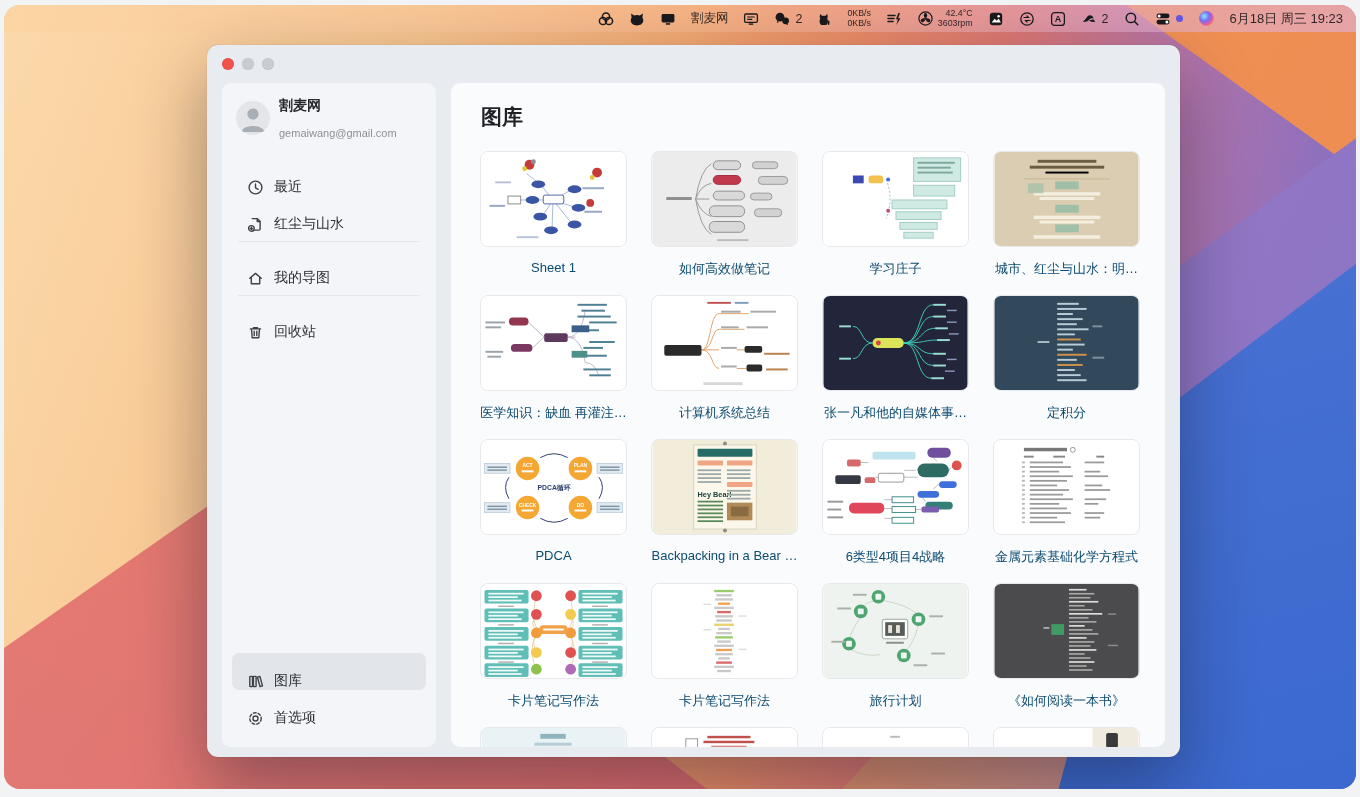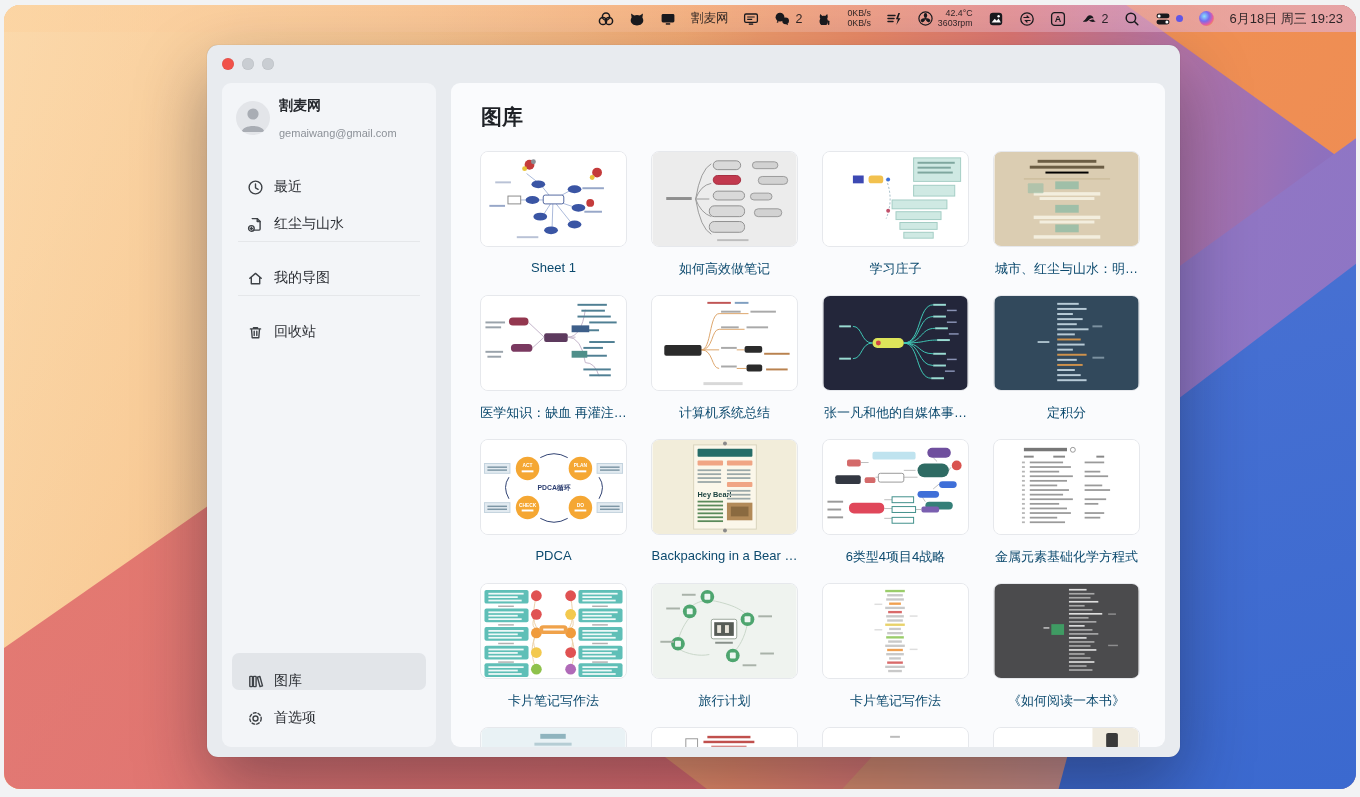--- a/index.html
+++ b/index.html
@@ -701,52 +701,20 @@
                 <circle cx="91" cy="87" r="5.5" fill="#b06ab8"></circle>
                 <rect x="59" y="42" width="29" height="9" rx="4" fill="#f0a24a"></rect>
                 <rect x="63" y="45.5" width="21" height="2" fill="#fff" rx="0" opacity="0.95"></rect>
               </svg>
             </div>
             <div class="cardlabel">卡片笔记写作法</div>
           </div>
           <div class="cell">
             <div class="thumb">
               <svg viewBox="0 0 147 96" xmlns="http://www.w3.org/2000/svg">
-                <rect width="147" height="96" fill="#eff3ef"></rect>
-                <g stroke="#c9d6c9" fill="none">
-                  <path d="M56 16C40 20 40 23 38 27M56 16C80 20 92 26 97 33M38 34C30 44 28 52 26 57M97 40C94 56 88 64 83 70M26 66C36 72 48 74 58 72"></path>
-                </g>
-                <rect x="60" y="36" width="26" height="20" rx="2" fill="#fff" stroke="#9aa59a"></rect>
-                <rect x="63" y="39" width="20" height="14" fill="#3a3f3a" opacity=".85"></rect>
-                <rect x="66" y="42" width="4" height="8" fill="#e8e4da" rx="0" opacity="1"></rect>
-                <rect x="74" y="42" width="4" height="8" fill="#e8e4da" rx="0" opacity="1"></rect>
-                <rect x="64" y="59" width="18" height="2" fill="#88908a" rx="0" opacity="1"></rect>
-                <circle cx="56" cy="13" r="7" fill="#4ea56f"></circle>
-                <rect x="53" y="10" width="6" height="6" rx="1" fill="#fff" opacity=".9"></rect>
-                <circle cx="38" cy="28" r="7" fill="#4ea56f"></circle>
-                <rect x="35" y="25" width="6" height="6" rx="1" fill="#fff" opacity=".9"></rect>
-                <circle cx="26" cy="61" r="7" fill="#4ea56f"></circle>
-                <rect x="23" y="58" width="6" height="6" rx="1" fill="#fff" opacity=".9"></rect>
-                <circle cx="97" cy="36" r="7" fill="#4ea56f"></circle>
-                <rect x="94" y="33" width="6" height="6" rx="1" fill="#fff" opacity=".9"></rect>
-                <circle cx="82" cy="73" r="7" fill="#4ea56f"></circle>
-                <rect x="79" y="70" width="6" height="6" rx="1" fill="#fff" opacity=".9"></rect>
-                <rect x="30" y="10" width="14" height="2" fill="#a9b2a9" rx="0" opacity="1"></rect>
-                <rect x="14" y="24" width="14" height="2" fill="#a9b2a9" rx="0" opacity="1"></rect>
-                <rect x="8" y="58" width="14" height="2" fill="#a9b2a9" rx="0" opacity="1"></rect>
-                <rect x="108" y="32" width="14" height="2" fill="#a9b2a9" rx="0" opacity="1"></rect>
-                <rect x="92" y="82" width="14" height="2" fill="#a9b2a9" rx="0" opacity="1"></rect>
-                <rect x="110" y="70" width="14" height="2" fill="#a9b2a9" rx="0" opacity="1"></rect>
-              </svg>
-            </div>
-            <div class="cardlabel">旅行计划</div>
-          </div>
-          <div class="cell">
-            <div class="thumb">
-              <svg viewBox="0 0 147 96" xmlns="http://www.w3.org/2000/svg">
                 <rect width="147" height="96" fill="#ffffff"></rect>
                 <rect x="63" y="6" width="20" height="2.4" fill="#9acd6a" rx="0" opacity="1"></rect>
                 <rect x="65" y="10.3" width="16" height="2.4" fill="#c9c9c9" rx="0" opacity="1"></rect>
                 <rect x="64" y="14.6" width="18" height="2.4" fill="#c9c9c9" rx="0" opacity="1"></rect>
                 <rect x="67" y="18.9" width="12" height="2.4" fill="#f0a050" rx="0" opacity="1"></rect>
                 <rect x="63" y="23.2" width="20" height="2.4" fill="#c9c9c9" rx="0" opacity="1"></rect>
                 <rect x="66" y="27.5" width="14" height="2.4" fill="#d96a6a" rx="0" opacity="1"></rect>
                 <rect x="64" y="31.799999999999997" width="18" height="2.4" fill="#c9c9c9" rx="0" opacity="1"></rect>
                 <rect x="65" y="36.099999999999994" width="16" height="2.4" fill="#c9c9c9" rx="0" opacity="1"></rect>
                 <rect x="63" y="40.4" width="20" height="2.4" fill="#e8d26a" rx="0" opacity="1"></rect>
@@ -761,20 +729,52 @@
                 <rect x="65" y="79.1" width="16" height="2.4" fill="#d96a6a" rx="0" opacity="1"></rect>
                 <rect x="63" y="83.39999999999999" width="20" height="2.4" fill="#c9c9c9" rx="0" opacity="1"></rect>
                 <rect x="66" y="87.7" width="14" height="2.4" fill="#c9c9c9" rx="0" opacity="1"></rect>
                 <rect x="52" y="20" width="8" height="1.5" fill="#dedede" rx="0" opacity="1"></rect>
                 <rect x="52" y="46" width="8" height="1.5" fill="#dedede" rx="0" opacity="1"></rect>
                 <rect x="88" y="32" width="8" height="1.5" fill="#dedede" rx="0" opacity="1"></rect>
                 <rect x="88" y="66" width="8" height="1.5" fill="#dedede" rx="0" opacity="1"></rect>
               </svg>
             </div>
             <div class="cardlabel">卡片笔记写作法</div>
+          </div>
+          <div class="cell">
+            <div class="thumb">
+              <svg viewBox="0 0 147 96" xmlns="http://www.w3.org/2000/svg">
+                <rect width="147" height="96" fill="#eff3ef"></rect>
+                <g stroke="#c9d6c9" fill="none">
+                  <path d="M56 16C40 20 40 23 38 27M56 16C80 20 92 26 97 33M38 34C30 44 28 52 26 57M97 40C94 56 88 64 83 70M26 66C36 72 48 74 58 72"></path>
+                </g>
+                <rect x="60" y="36" width="26" height="20" rx="2" fill="#fff" stroke="#9aa59a"></rect>
+                <rect x="63" y="39" width="20" height="14" fill="#3a3f3a" opacity=".85"></rect>
+                <rect x="66" y="42" width="4" height="8" fill="#e8e4da" rx="0" opacity="1"></rect>
+                <rect x="74" y="42" width="4" height="8" fill="#e8e4da" rx="0" opacity="1"></rect>
+                <rect x="64" y="59" width="18" height="2" fill="#88908a" rx="0" opacity="1"></rect>
+                <circle cx="56" cy="13" r="7" fill="#4ea56f"></circle>
+                <rect x="53" y="10" width="6" height="6" rx="1" fill="#fff" opacity=".9"></rect>
+                <circle cx="38" cy="28" r="7" fill="#4ea56f"></circle>
+                <rect x="35" y="25" width="6" height="6" rx="1" fill="#fff" opacity=".9"></rect>
+                <circle cx="26" cy="61" r="7" fill="#4ea56f"></circle>
+                <rect x="23" y="58" width="6" height="6" rx="1" fill="#fff" opacity=".9"></rect>
+                <circle cx="97" cy="36" r="7" fill="#4ea56f"></circle>
+                <rect x="94" y="33" width="6" height="6" rx="1" fill="#fff" opacity=".9"></rect>
+                <circle cx="82" cy="73" r="7" fill="#4ea56f"></circle>
+                <rect x="79" y="70" width="6" height="6" rx="1" fill="#fff" opacity=".9"></rect>
+                <rect x="30" y="10" width="14" height="2" fill="#a9b2a9" rx="0" opacity="1"></rect>
+                <rect x="14" y="24" width="14" height="2" fill="#a9b2a9" rx="0" opacity="1"></rect>
+                <rect x="8" y="58" width="14" height="2" fill="#a9b2a9" rx="0" opacity="1"></rect>
+                <rect x="108" y="32" width="14" height="2" fill="#a9b2a9" rx="0" opacity="1"></rect>
+                <rect x="92" y="82" width="14" height="2" fill="#a9b2a9" rx="0" opacity="1"></rect>
+                <rect x="110" y="70" width="14" height="2" fill="#a9b2a9" rx="0" opacity="1"></rect>
+              </svg>
+            </div>
+            <div class="cardlabel">旅行计划</div>
           </div>
           <div class="cell">
             <div class="thumb">
               <svg viewBox="0 0 147 96" xmlns="http://www.w3.org/2000/svg">
                 <rect width="147" height="96" fill="#4b4b4d"></rect>
                 <rect x="76" y="5" width="18" height="1.7" fill="#e6e6e6" rx="0" opacity="0.95"></rect>
                 <rect x="76" y="9.1" width="26" height="1.7" fill="#e6e6e6" rx="0" opacity="0.6"></rect>
                 <rect x="76" y="13.2" width="22" height="1.7" fill="#e6e6e6" rx="0" opacity="0.6"></rect>
                 <rect x="76" y="17.299999999999997" width="30" height="1.7" fill="#e6e6e6" rx="0" opacity="0.95"></rect>
                 <rect x="76" y="21.4" width="16" height="1.7" fill="#e6e6e6" rx="0" opacity="0.6"></rect>

